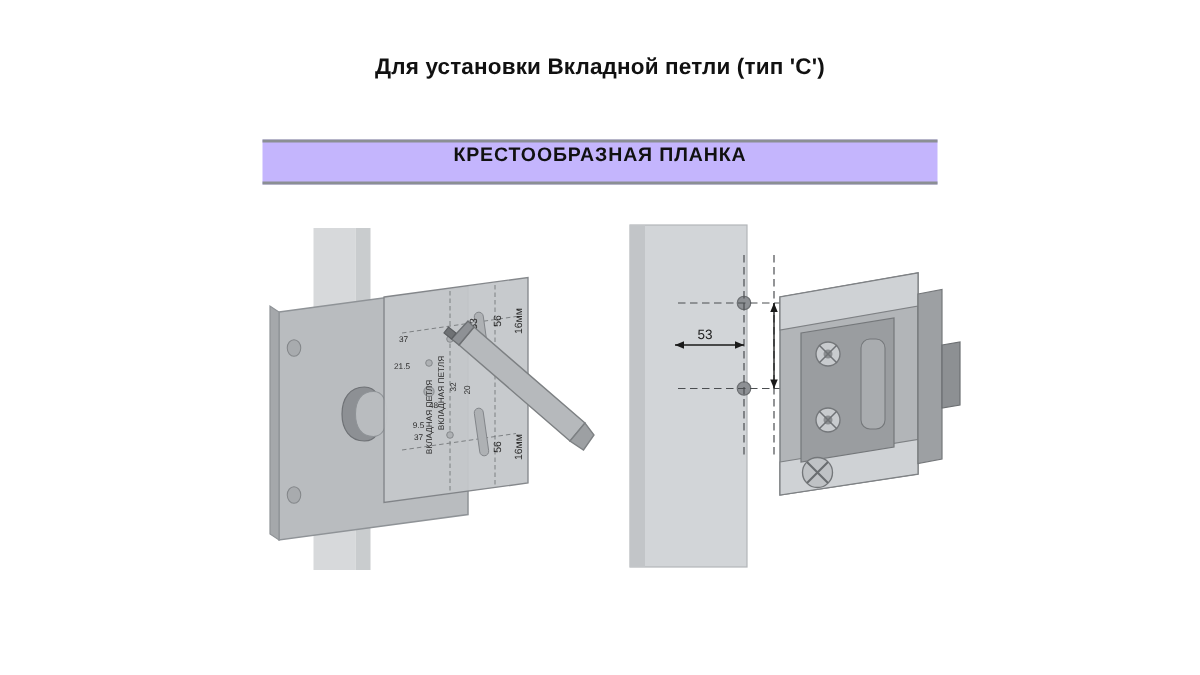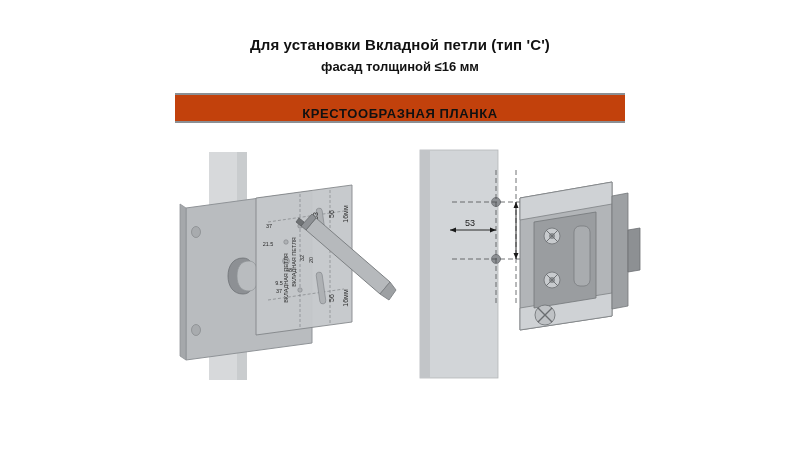--- a/index.html
+++ b/index.html
@@ -39,23 +39,23 @@
 
   
   .banner {
     position: absolute;
     left: 175px;
     top: 93px;
     width: 450px;
     height: 26px;
     border-top: 2px solid #8b8f94;
     border-bottom: 2px solid #8b8f94;
-    background: #c2410c;
+    background: #c4b5fd;
     display: flex;
-    align-items: flex-end;
+    align-items: flex-start;
     justify-content: center;
   }
   .banner-text {
     font-size: 13px;
     font-weight: bold;
     letter-spacing: 0.6px;
     color: #111111;
   }
 
   
@@ -84,21 +84,20 @@
     font-family: "Liberation Sans", sans-serif;
     font-size: 9px;
     fill: #1a1a1a;
   }
 </style>
 </head>
 <body>
 
 <div class="title-block">
   <div class="title-main">Для установки Вкладной петли (тип 'C')</div>
-  <div class="title-sub">фасад толщиной ≤16 мм</div>
 </div>
 
 <div class="banner">
   <span class="banner-text">КРЕСТООБРАЗНАЯ ПЛАНКА</span>
 </div>
 
 <div class="figure-area">
   <svg class="svg-figure" width="800" height="260" viewBox="0 0 800 260" xmlns="http://www.w3.org/2000/svg">
 
     <g>

